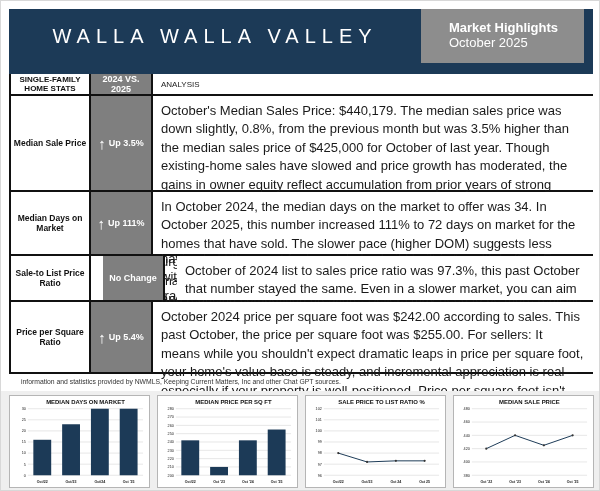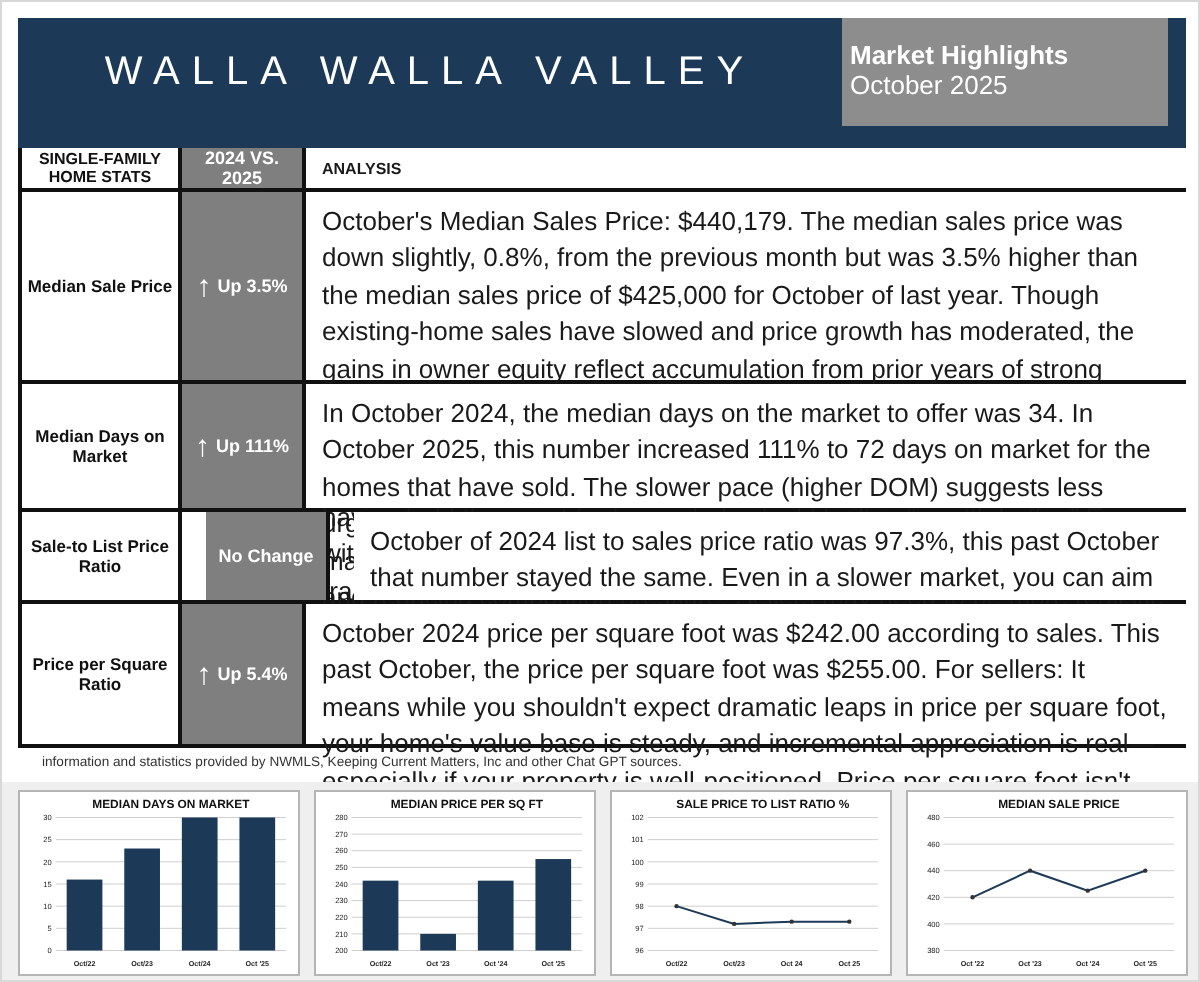--- a/index.html
+++ b/index.html
@@ -4,34 +4,34 @@
 <style>
   * { margin:0; padding:0; box-sizing:border-box; }
   body { font-family:"Liberation Sans", sans-serif; background:#fff; }
   .page { position:relative; width:600px; height:491px; background:#fff; border:1px solid #d8d8d8; overflow:hidden; }
 
   
   .header { position:absolute; left:8px; top:8px; width:584px; height:65px; background:#1c3a57; }
   .header-title { position:absolute; left:0; top:0; width:412px; height:54px; display:flex; align-items:center; justify-content:center;
     color:#fff; font-size:20px; letter-spacing:6px; font-weight:400; white-space:nowrap; }
   .highlights-box { position:absolute; left:412px; top:0; width:163px; height:54px; background:#8d8d8d;
-    display:flex; flex-direction:column; justify-content:center; padding-left:4px; color:#fff; }
+    display:flex; flex-direction:column; justify-content:center; padding-left:28px; color:#fff; }
   .highlights-box .hl-1 { font-size:13px; font-weight:bold; line-height:1.15; }
   .highlights-box .hl-2 { font-size:13px; line-height:1.15; }
 
   
   .stats-table { position:absolute; left:8px; top:73px; width:584px; border-left:2px solid #111; }
   .t-row { display:flex; border-bottom:2px solid #111; }
   .c1 { width:80px; display:flex; align-items:center; justify-content:center; text-align:center;
         font-weight:bold; font-size:8.5px; color:#111; background:#fff; border-right:2px solid #111; padding:2px; }
   .c2 { width:62px; display:flex; align-items:center; justify-content:center; text-align:center;
         background:#7f7f7f; color:#fff; font-weight:bold; font-size:9px; border-right:2px solid #111; padding:2px; gap:3px; }
   .c3 { flex:1; background:#fff; color:#1a1a1a; font-size:13px; line-height:1.42; padding:6px 8px 4px 8px; }
   .t-head .c1, .t-head .c3 { font-size:8px; }
-  .t-head .c3 { display:flex; align-items:center; font-weight:bold; }
+  .t-head .c3 { display:flex; align-items:center; font-weight:normal; }
   .t-head { height:22px; }
   .arrow { font-size:15px; font-weight:400; line-height:1; }
   .src { font-style:italic; }
 
   .footnote { position:absolute; left:20px; top:377px; font-size:6.8px; color:#333; }
 
   
   .charts { position:absolute; left:0; top:390px; width:600px; height:101px; background:#efefef;
     display:flex; align-items:center; justify-content:center; gap:7px; }
   .chart-card { width:141px; height:93px; background:#fff; border:1px solid #b5b5b5; }

